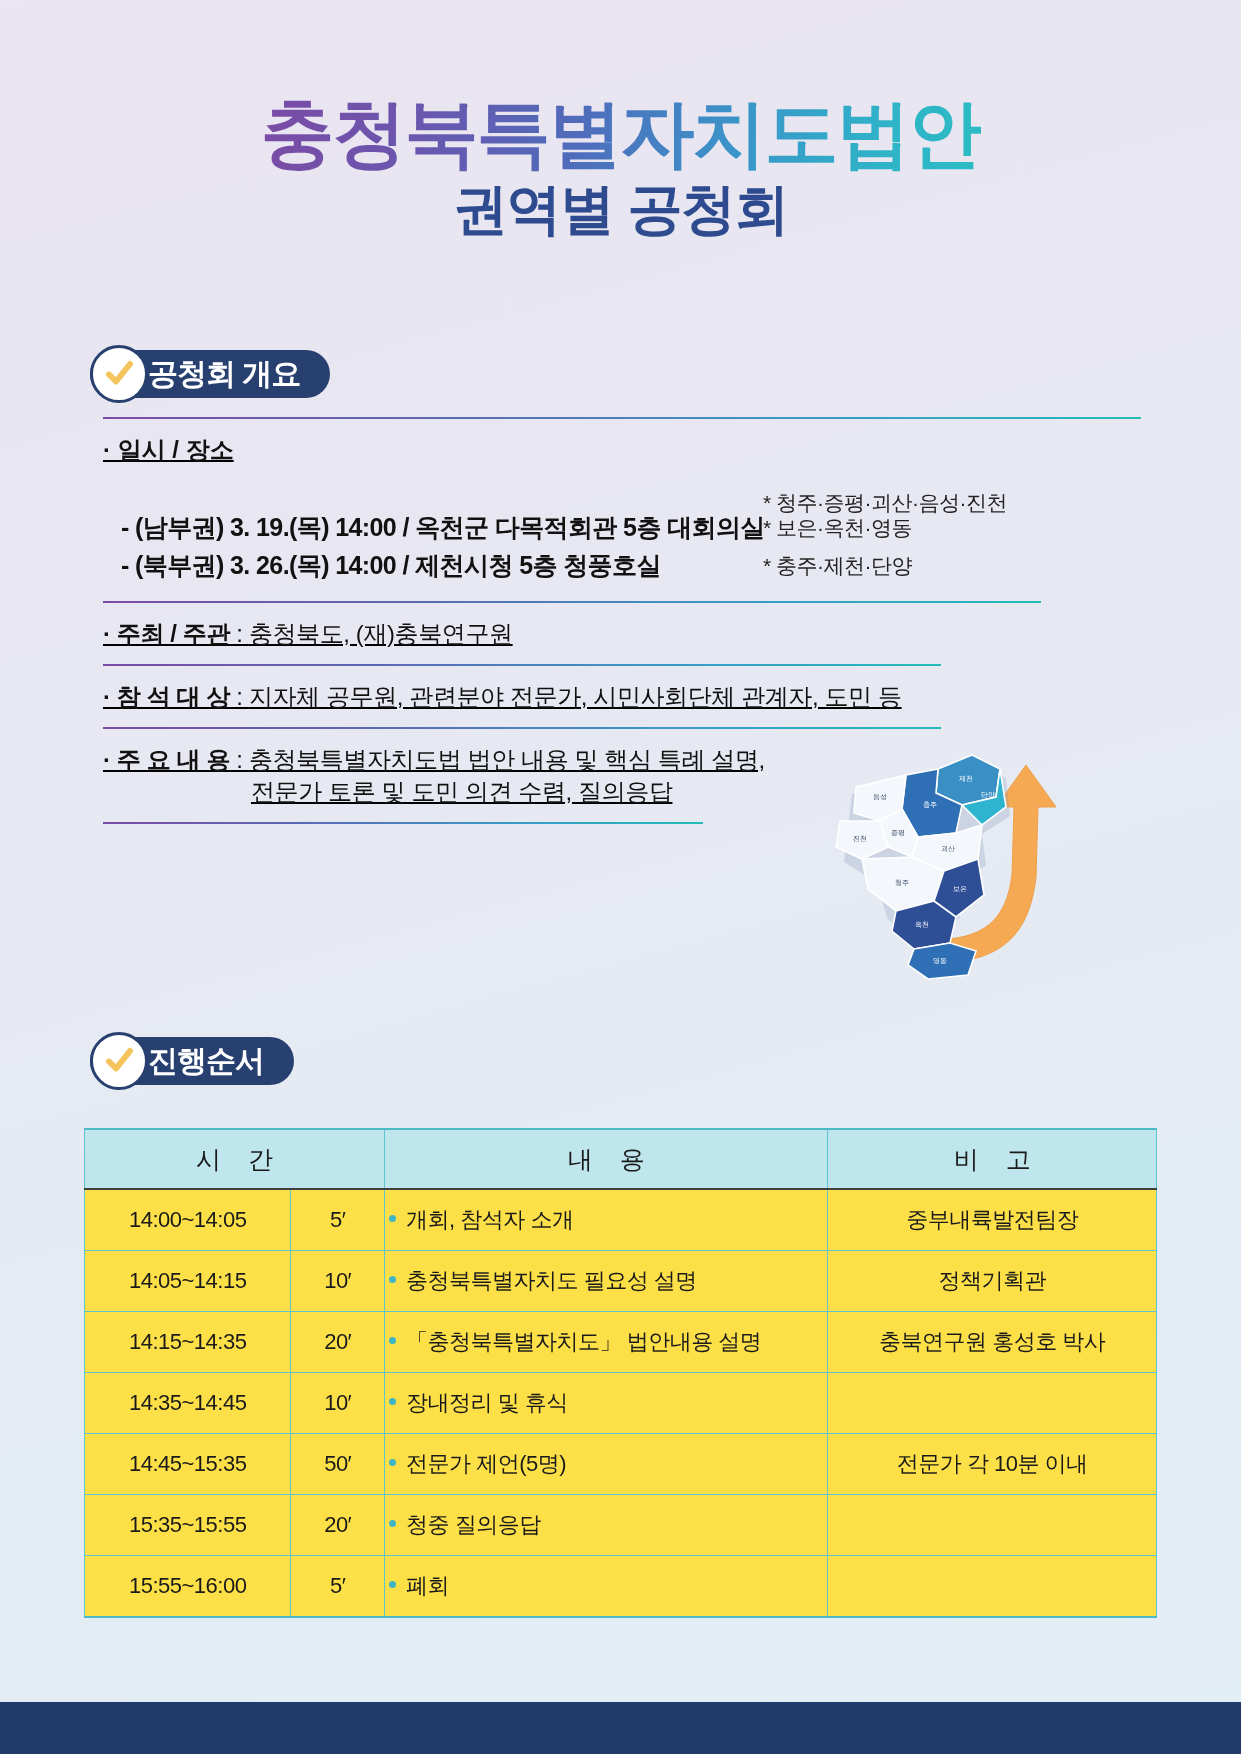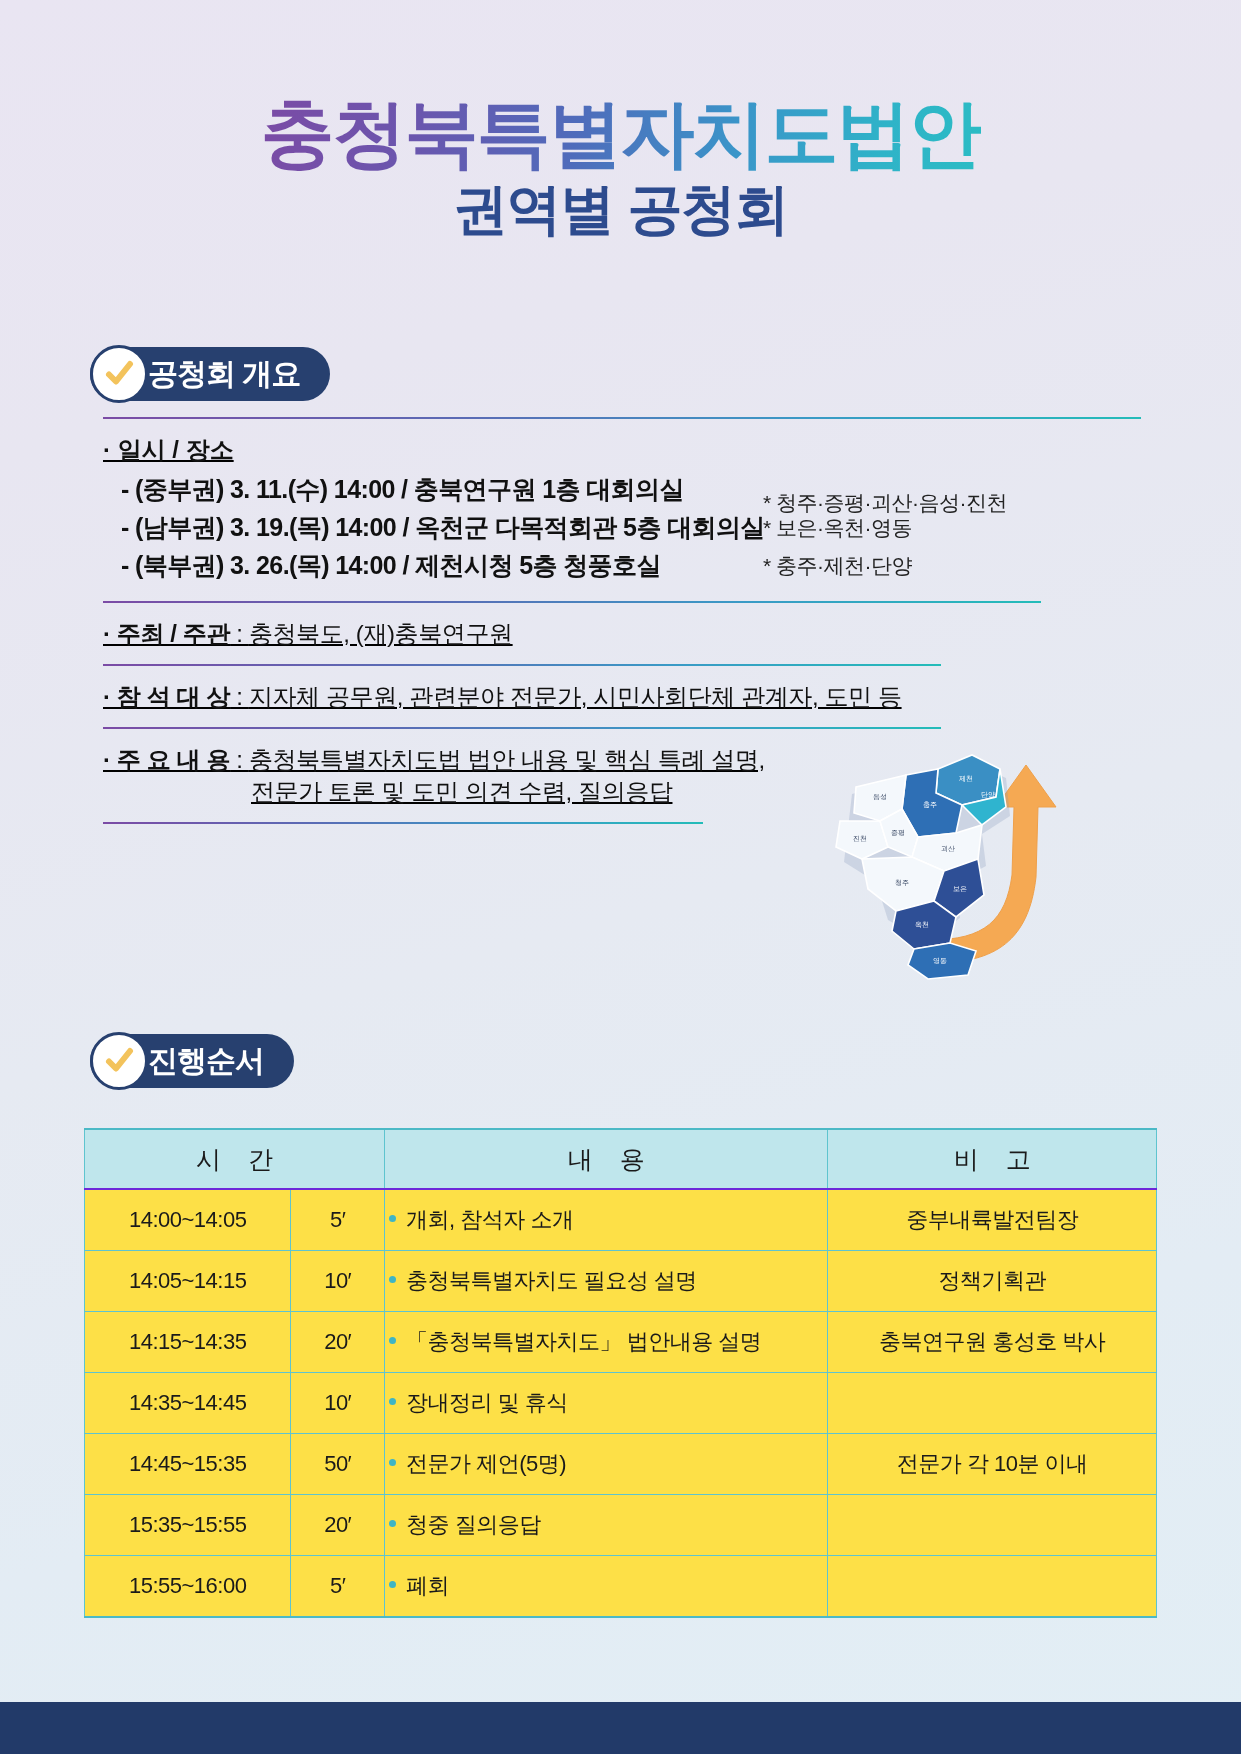--- a/index.html
+++ b/index.html
@@ -18,21 +18,21 @@
     -webkit-background-clip:text;background-clip:text;color:transparent;
     -webkit-text-fill-color:transparent;display:inline-block;
   }
   .title-sub{
     margin-top:6px;font-size:55px;font-weight:bold;color:#2d4b8e;letter-spacing:-1.5px;line-height:1.1;
   }
 
   
   .badge{position:absolute;display:flex;align-items:center;height:54px;}
   .badge-pill{
-    background:#27406f;border-radius:27px;height:54px;display:flex;align-items:center;
+    background:#27406f;border-radius:27px;height:48px;display:flex;align-items:center;
     padding:0 30px 0 58px;color:#ffffff;font-size:30px;font-weight:bold;letter-spacing:-1px;
   }
   .badge-check{
     position:absolute;left:0;top:-2px;width:58px;height:58px;border-radius:50%;
     background:#ffffff;border:3px solid #27406f;box-sizing:border-box;
     display:flex;align-items:center;justify-content:center;z-index:2;
   }
   .badge-check svg{display:block;}
 
   
@@ -55,21 +55,21 @@
   
   .map-art{position:absolute;left:810px;top:735px;width:300px;height:250px;}
 
   
   .prog-table{position:absolute;left:84px;top:1128px;width:1073px;border-collapse:collapse;}
   .prog-table th,.prog-table td{
     border:1px solid #5ec4cf;font-size:22px;color:#1a1a1a;font-weight:normal;letter-spacing:-0.5px;
   }
   .prog-table thead th{
     background:#bfe6ec;height:56px;font-size:25px;letter-spacing:10px;text-indent:10px;
-    border-top:2px solid #4bb9c6;border-bottom:2px solid #6d28d9;
+    border-top:2px solid #4bb9c6;border-bottom:2px solid #404040;
   }
   .prog-table tbody td{height:58px;background:#fde047;text-align:center;}
   .prog-table tbody td.content{text-align:left;padding-left:4px;}
   .c-time{width:205px;}
   .c-dur{width:92px;}
   .c-content{width:445px;}
   .c-remark{width:331px;}
   .dot{display:inline-block;width:7px;height:7px;border-radius:50%;background:#3fb5c4;
        vertical-align:middle;margin-right:10px;position:relative;top:-3px;}
   .prog-table tbody tr:last-child td{border-bottom:2px solid #4bb9c6;}
@@ -96,21 +96,20 @@
     <div class="badge-pill">공청회 개요</div>
   </div>
 
   <div class="overview">
 
     <div class="rule"></div>
     <div class="ov-block">
       <div class="ov-head">· 일시 / 장소</div>
 
       <div class="ov-row">
-        <span class="main">- (중부권) 3. 11.(수) 14:00 / 충북연구원 1층 대회의실</span>
         <span class="note" style="left:660px;margin-top:13px;">* 청주·증평·괴산·음성·진천</span>
       </div>
       <div class="ov-row">
         <span class="main">- (남부권) 3. 19.(목) 14:00 / 옥천군 다목적회관 5층 대회의실</span>
         <span class="note" style="left:660px;">* 보은·옥천·영동</span>
       </div>
       <div class="ov-row">
         <span class="main">- (북부권) 3. 26.(목) 14:00 / 제천시청 5층 청풍호실</span>
         <span class="note" style="left:660px;">* 충주·제천·단양</span>
       </div>

